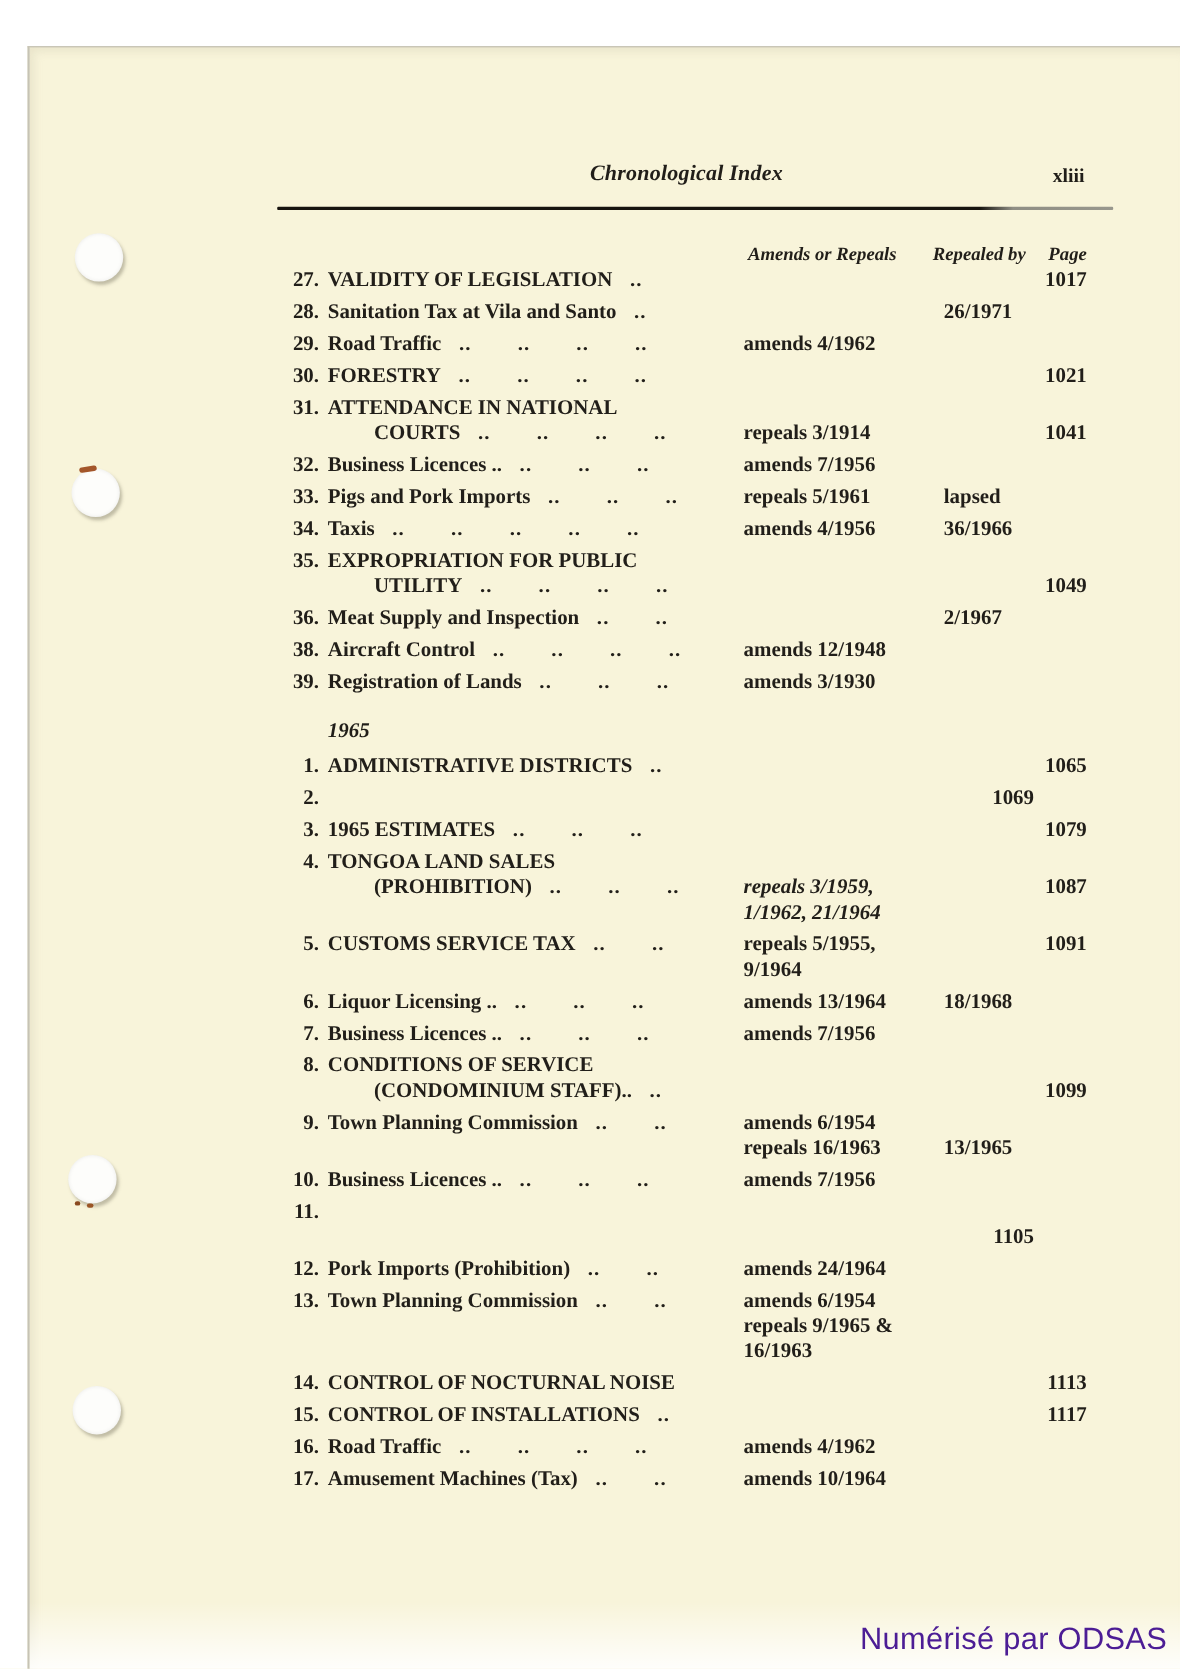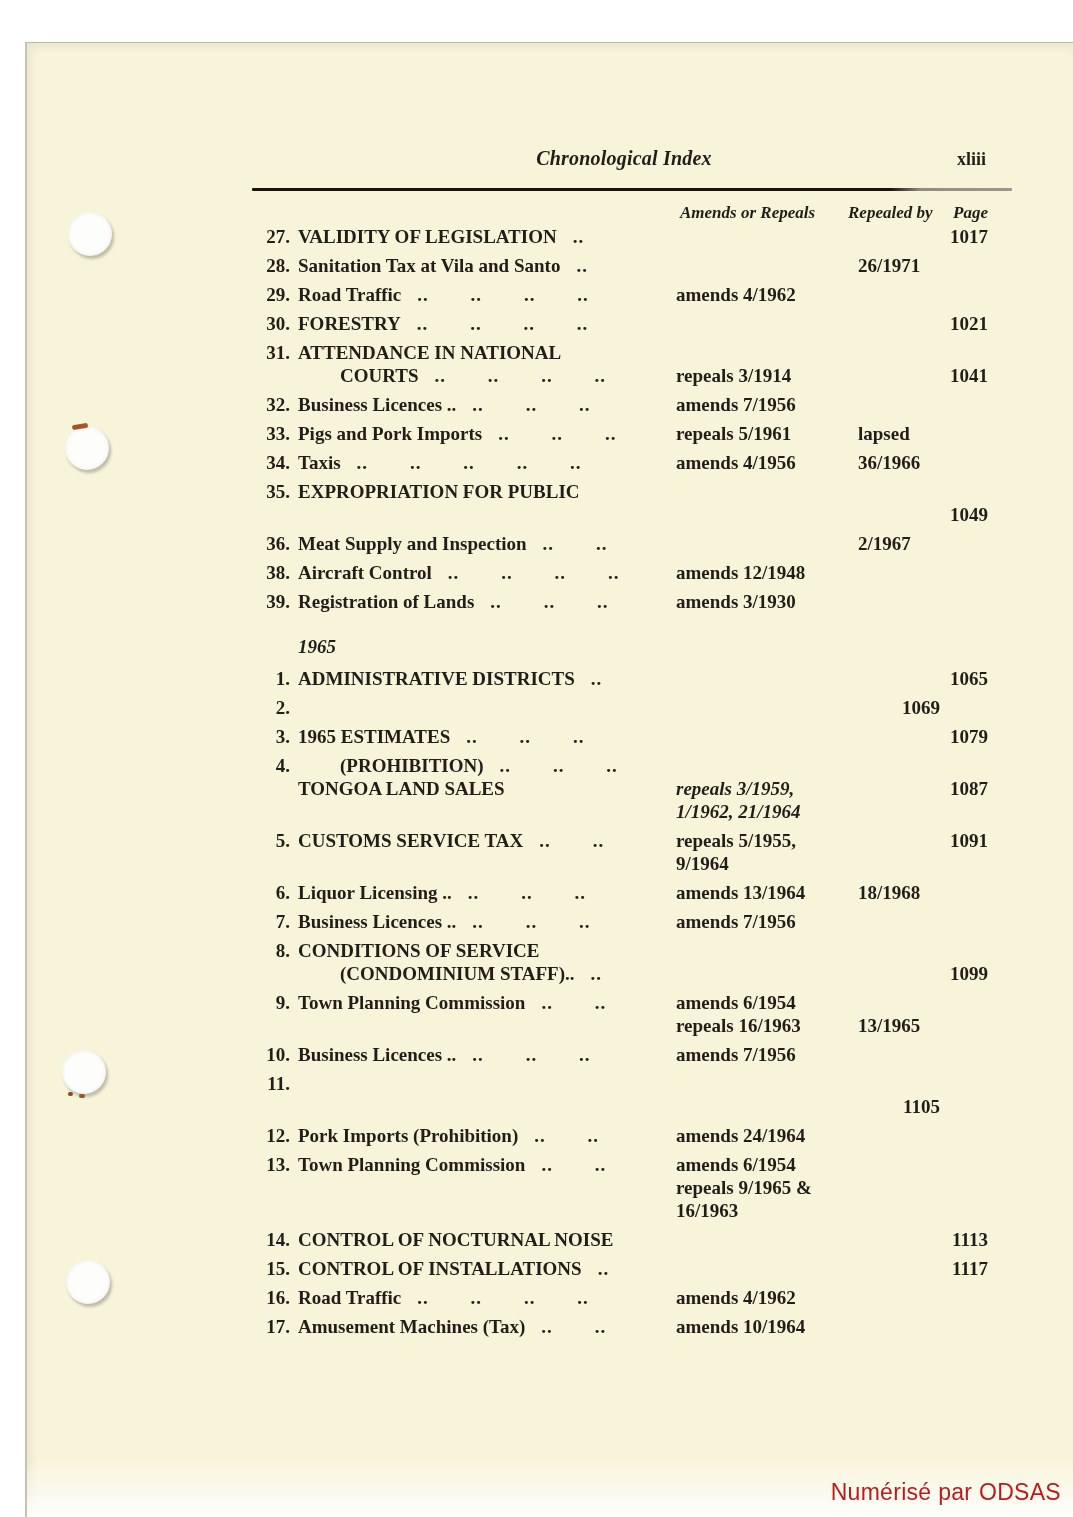--- a/index.html
+++ b/index.html
@@ -37,21 +37,21 @@
   }
   .page-header{position:relative;text-align:center;height:28px;}
   .doc-title{font-style:italic;font-size:20px;letter-spacing:0.2px;}
   .folio{position:absolute;right:2px;top:2px;font-size:18px;font-style:normal;}
   .rule{
     height:3px;margin:13px 0 0 -8px;width:760px;border-radius:1px;
     background:linear-gradient(to right,#17140f 0%,#17140f 84%,#8f8e84 88%,#98978d 100%);
   }
   .col-headers{
     display:grid;grid-template-columns:30px 362px 172px 92px 40px;column-gap:8px;
-    margin-top:12px;font-style:italic;font-size:17px;line-height:20px;
+    margin-top:30px;font-style:italic;font-size:17px;line-height:20px;
   }
   .ch-amends{grid-column:3;padding-left:12px;white-space:nowrap;}
   .ch-repealed{grid-column:4;white-space:nowrap;}
   .ch-page{grid-column:5;text-align:right;}
 
   .rows{margin-top:2px;}
   .row{
     display:grid;grid-template-columns:30px 362px 172px 92px 40px;column-gap:8px;
     line-height:23px;margin-bottom:6px;
   }
@@ -65,21 +65,21 @@
 
   .section-heading{font-style:italic;font-size:19px;margin:23px 0 9px 38px;}
 
   .bottom-fade{
     position:absolute;left:0;right:0;bottom:0;height:62px;pointer-events:none;
     background:linear-gradient(to bottom,rgba(255,255,255,0),rgba(255,255,255,0.92));
   }
   .credit{
     position:absolute;right:14px;bottom:12px;
     font-family:"Liberation Sans","DejaVu Sans",sans-serif;
-    font-weight:normal;font-size:23px;color:#b91c1c;letter-spacing:0.3px;
+    font-weight:normal;font-size:28px;color:#4c1d95;letter-spacing:0.3px;
   }
 </style>
 </head>
 <body>
 
 <div class="page">
 
   <div class="hole hole-1"></div>
   <div class="hole hole-2">
     <div class="rust-top"></div>
@@ -192,20 +192,21 @@
           </div>
           <div class="c-repealed">
             <div class="cell-line">36/1966</div>
           </div>
           <div class="c-page"></div>
         </div>
         <div class="row">
           <div class="c-num">35.</div>
           <div class="c-title">
             <div class="tline"><span>EXPROPRIATION FOR PUBLIC</span></div>
+            <div class="tline indent"><span>UTILITY</span><span class="dots">.. .. .. ..</span></div>
           </div>
           <div class="c-amends" style="padding-top: 23px;"></div>
           <div class="c-repealed" style="padding-top: 23px;"></div>
           <div class="c-page" style="padding-top: 23px;">1049</div>
         </div>
         <div class="row">
           <div class="c-num">36.</div>
           <div class="c-title">
             <div class="tline"><span>Meat Supply and Inspection</span><span class="dots">.. ..</span></div>
           </div>
@@ -262,22 +263,22 @@
           <div class="c-title">
             <div class="tline"><span>1965 ESTIMATES</span><span class="dots">.. .. ..</span></div>
           </div>
           <div class="c-amends"></div>
           <div class="c-repealed"></div>
           <div class="c-page">1079</div>
         </div>
         <div class="row">
           <div class="c-num">4.</div>
           <div class="c-title">
+            <div class="tline"><span>TONGOA LAND SALES</span></div>
             <div class="tline indent"><span>(PROHIBITION)</span><span class="dots">.. .. ..</span></div>
-            <div class="tline"><span>TONGOA LAND SALES</span></div>
           </div>
           <div class="c-amends" style="padding-top: 23px; font-style: italic;">
             <div class="cell-line">repeals 3/1959,</div>
             <div class="cell-line">1/1962, 21/1964</div>
           </div>
           <div class="c-repealed" style="padding-top: 23px;"></div>
           <div class="c-page" style="padding-top: 23px;">1087</div>
         </div>
         <div class="row">
           <div class="c-num">5.</div>

